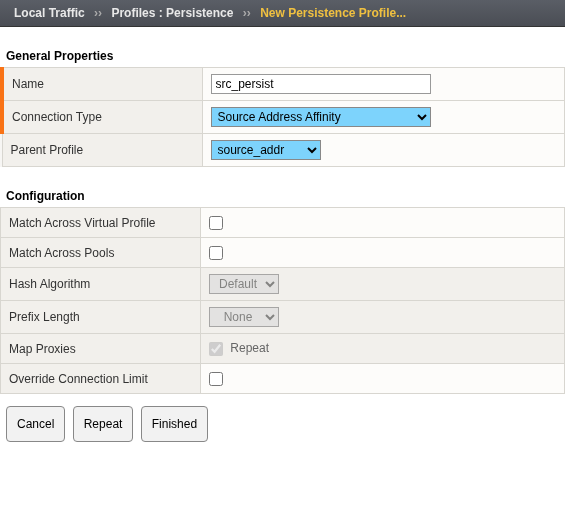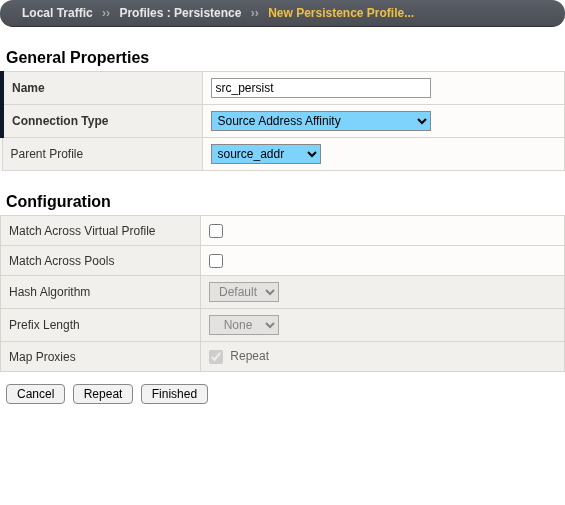--- a/index.html
+++ b/index.html
@@ -5,54 +5,52 @@
   * { box-sizing: border-box; margin: 0; padding: 0; }
   body {
     font-family: Arial, Helvetica, sans-serif;
     font-size: 12px;
     background: #fff;
     width: 565px;
   }
   .breadcrumb {
     background: linear-gradient(#5a5e66, #4a4d54);
     color: #ccc;
-    padding: 6px 22px;
+    padding: 6px 14px;
     border-bottom: 1px solid #333;
     font-size: 12px;
     font-weight: bold;
-    border-radius: 13px;
   }
   .breadcrumb .link { color: #e8e8e8; }
   .breadcrumb .sep { margin: 0 6px; color:#aaa;}
   .breadcrumb .current { color: #f0c040; }
   .section-title {
     font-weight: bold;
     margin: 22px 0 4px 6px;
-    font-size: 16px;
+    font-size: 12px;
     color: #000;
   }
   table.form {
     width: 100%;
     border-collapse: collapse;
     background: #f7f6f4;
   }
   table.form td {
     border: 1px solid #d8d6d0;
     padding: 6px 8px;
     vertical-align: middle;
     height: 30px;
   }
   table.form td.label {
     width: 200px;
     background: #f2f0ec;
     color: #333;
   }
   table.form td.label.required {
-    border-left: 4px solid #0f172a;
-    font-weight: bold;
+    border-left: 4px solid #f97316;
   }
   table.form td.field {
     background: #fdfcfa;
   }
   input[type="text"] {
     font-size: 12px;
     padding: 2px 4px;
     border: 1px solid #999;
     background: #fff;
     height: 20px;
@@ -73,21 +71,21 @@
   .chk {
     width: 14px; height: 14px;
     vertical-align: middle;
   }
   .chklabel { margin-left: 4px; color:#666;}
   .timeout-val { width: 100px; margin-left: 6px; }
   .suffix { margin-left:6px; color:#333; }
   .buttons { margin: 12px 6px; }
   .buttons button {
     font-size: 12px;
-    padding: 2px 10px;
+    padding: 10px 10px;
     border: 1px solid #888;
     border-radius: 4px;
     background: #f2f2f2;
     margin-right: 4px;
     cursor: pointer;
   }
 </style>
 </head>
 <body>
 
@@ -158,20 +156,26 @@
       </select>
     </td>
   </tr>
   <tr>
     <td class="label">Map Proxies</td>
     <td class="field disabled">
       <input type="checkbox" class="chk" checked="" disabled="" style="">
       <span class="chklabel">Repeat</span>
     </td>
   </tr>
+  <tr>
+    <td class="label">Override Connection Limit</td>
+    <td class="field">
+      <input type="checkbox" class="chk" style="">
+    </td>
+  </tr>
 </tbody>
   </table>
 
 <div class="buttons">
   <button>Cancel</button>
   <button>Repeat</button>
   <button>Finished</button>
 </div>
 
 </body></html>

